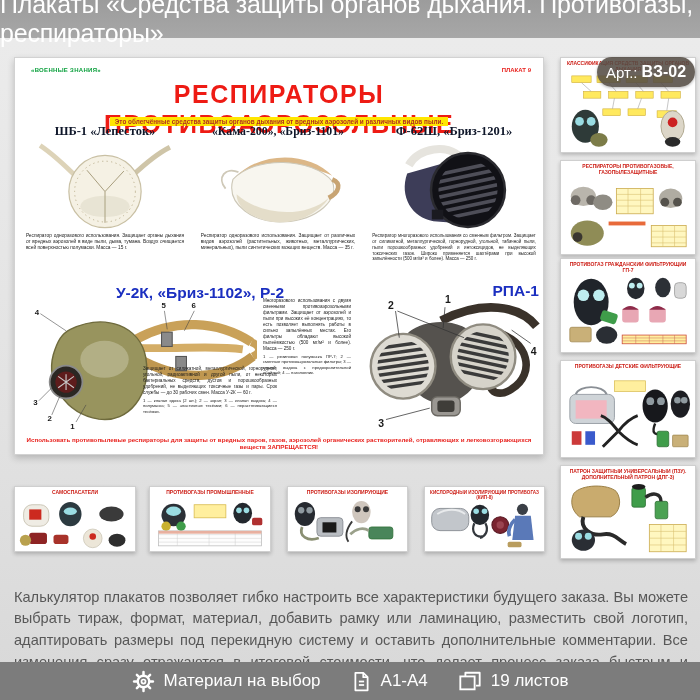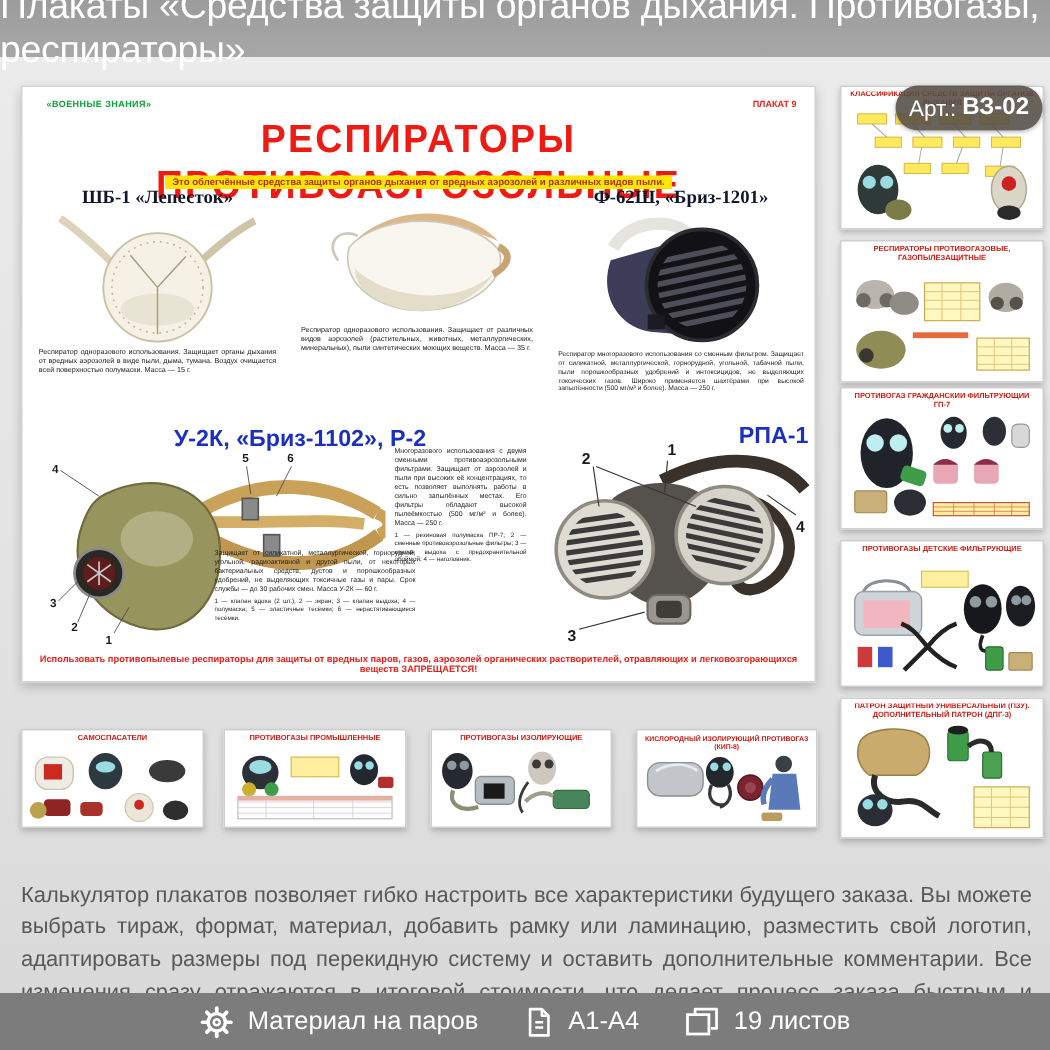--- a/index.html
+++ b/index.html
@@ -78,20 +78,21 @@
         <path d="M52 48 C34 30 18 16 6 8" stroke="#ddd3b8" stroke-width="6" fill="none"></path>
         <path d="M118 45 C136 28 152 16 164 10" stroke="#cfc5a8" stroke-width="6" fill="none"></path>
         <circle cx="85" cy="64" r="44" fill="#f5f1e4" stroke="#c9c0a4" stroke-width="1.5"></circle>
         <circle cx="85" cy="64" r="37" fill="none" stroke="#bcb190" stroke-width="1.2" stroke-dasharray="1.5,4"></circle>
         <path d="M85 64 L63 38 M85 64 L108 39 M85 64 L85 102" stroke="#a79c7c" stroke-width="1.2" fill="none"></path>
         <ellipse cx="85" cy="82" rx="30" ry="13" fill="rgba(180,170,140,0.18)"></ellipse>
       </svg>
       <div class="col-desc">Респиратор одноразового использования. Защищает органы дыхания от вредных аэрозолей в виде пыли, дыма, тумана. Воздух очищается всей поверхностью полумаски. Масса — 15 г.</div>
     </div>
     <div class="col">
+      <div class="col-h" style="font-size:11.8px">«Кама-200», «Бриз-1101»</div>
       <svg viewBox="0 0 170 100">
         <path d="M28 54 C18 42 28 30 42 36" stroke="#cfc9b8" stroke-width="2" fill="none"></path>
         <path d="M38 42 C66 12 120 14 144 40 C120 28 70 26 38 42 Z" fill="#dcb787"></path>
         <path d="M36 44 C60 18 122 20 144 46 C152 66 128 88 92 90 C60 92 28 72 36 44 Z" fill="#f8f6ef" stroke="#cdc8b8" stroke-width="1.2"></path>
         <path d="M40 60 C66 84 116 86 140 64 C128 84 96 96 70 88 C50 82 40 72 40 60 Z" fill="#e4ddc9"></path>
         <path d="M140 64 C152 58 154 48 144 44" stroke="#c8a473" stroke-width="5" fill="none"></path>
       </svg>
       <div class="col-desc">Респиратор одноразового использования. Защищает от различных видов аэрозолей (растительных, животных, металлургических, минеральных), пыли синтетических моющих веществ. Масса — 35 г.</div>
     </div>
     <div class="col">
@@ -390,21 +391,21 @@
         <line x1="2.2" y1="12" x2="5.2" y2="12"></line>
           <line x1="18.8" y1="12" x2="21.8" y2="12"></line>
         <line x1="5.1" y1="5.1" x2="7.2" y2="7.2"></line>
           <line x1="16.8" y1="16.8" x2="18.9" y2="18.9"></line>
         <line x1="5.1" y1="18.9" x2="7.2" y2="16.8"></line>
           <line x1="16.8" y1="7.2" x2="18.9" y2="5.1"></line>
       </g>
       <circle cx="12" cy="12" r="6" fill="none" stroke="#fff" stroke-width="2.4"></circle>
       <circle cx="12" cy="12" r="2.1" fill="none" stroke="#fff" stroke-width="1.8"></circle>
     </svg>
-    <span>Материал на паров</span>
+    <span>Материал на выбор</span>
   </div>
   <div class="f-item">
     <svg viewBox="0 0 24 24" width="21" height="23">
       <path d="M5 2 h9 l5 5 v15 h-14 z" fill="none" stroke="#fff" stroke-width="2" stroke-linejoin="round"></path>
       <path d="M14 2 v5 h5" fill="none" stroke="#fff" stroke-width="2" stroke-linejoin="round"></path>
       <line x1="9" y1="12" x2="15" y2="12" stroke="#fff" stroke-width="2"></line>
       <line x1="9" y1="16" x2="15" y2="16" stroke="#fff" stroke-width="2"></line>
     </svg>
     <span>A1-A4</span>
   </div>

